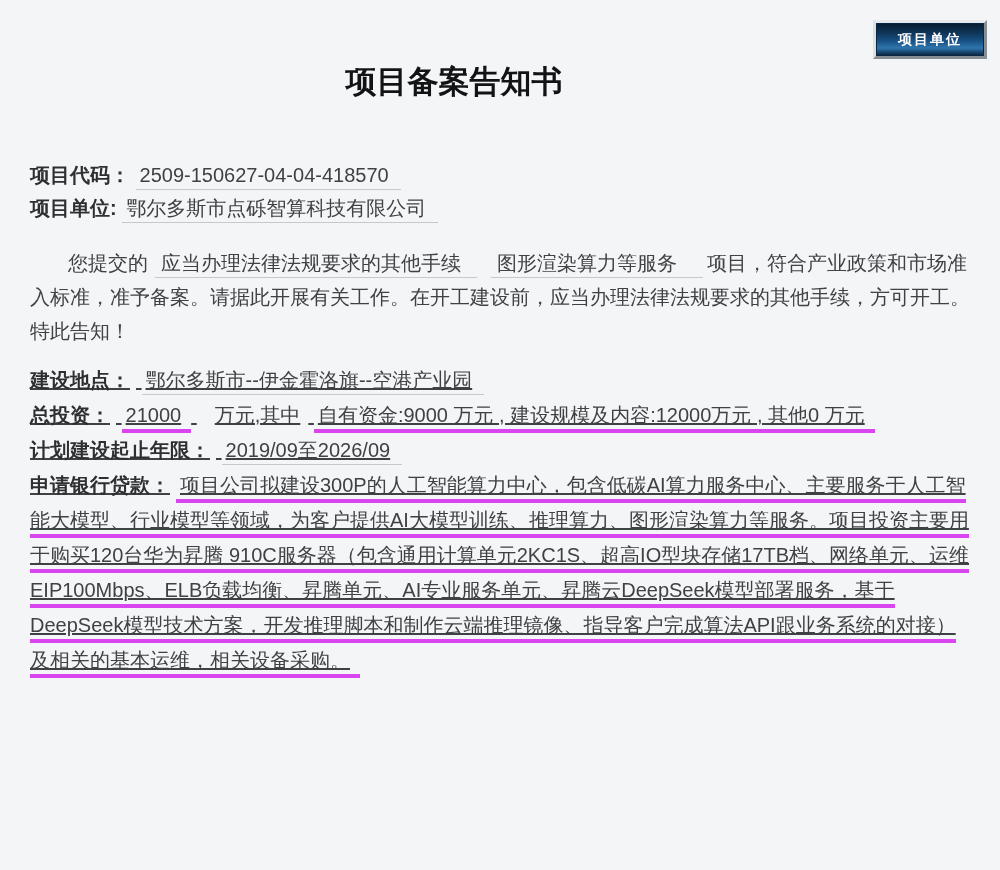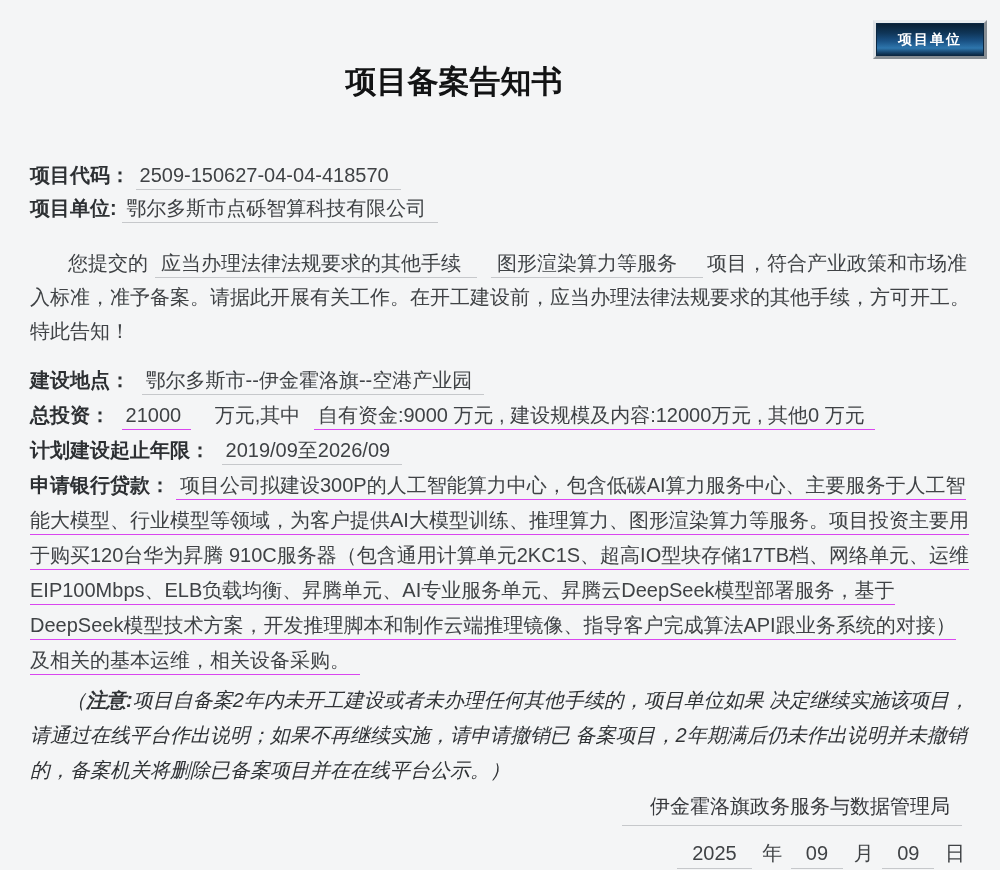--- a/index.html
+++ b/index.html
@@ -34,30 +34,30 @@
   .title{
     display:inline-block;margin:12px;
     font-size:31px;font-weight:bold;color:#121314;
   }
   
   .label{font-weight:bold;color:#2d3033;}
   .blank{
     border-bottom:1px solid #c6c8cb;
     padding:0 12px 3px 4px;
   }
-  .blank-sm{border-bottom:1px solid #d946ef;padding:0 10px 3px 4px;}
+  .blank-sm{border-bottom:4px solid #d946ef;padding:0 10px 3px 4px;}
   
   .fields{margin-top:44px;line-height:33px;}
   .fields .row{white-space:nowrap;}
   
   .intro{margin:21px 0 0;line-height:34px;text-indent:38px;}
   .intro .blank{margin:0 7px;padding:0 16px 3px 6px;}
   .intro .blank.cat{padding-right:26px;margin-right:4px;}
   
-  .details{margin-top:15px;line-height:35px;}
+  .details{margin-top:15px;line-height:35px;text-decoration:underline;}
   .details .gap{margin-right:6px;}
   .mid-text{margin:0 8px 0 18px;}
   
   .note{
     margin:5px 0 0;line-height:35px;
     font-style:italic;color:#303336;text-indent:36px;
   }
   .note .em{font-weight:bold;}
   
   .footer{margin-top:5px;text-align:right;}
@@ -109,29 +109,15 @@
     </div>
     <div>
       <span class="label gap">计划建设起止年限：</span>
       <span class="blank">2019/09至2026/09</span>
     </div>
     <div>
       <span class="label gap">申请银行贷款：</span><span class="blank-sm">项目公司拟建设300P的人工智能算力中心，包含低碳AI算力服务中心、主要服务于人工智能大模型、行业模型等领域，为客户提供AI大模型训练、推理算力、图形渲染算力等服务。项目投资主要用于购买120台华为昇腾 910C服务器（包含通用计算单元2KC1S、超高IO型块存储17TB档、网络单元、运维EIP100Mbps、ELB负载均衡、昇腾单元、AI专业服务单元、昇腾云DeepSeek模型部署服务，基于DeepSeek模型技术方案，开发推理脚本和制作云端推理镜像、指导客户完成算法API跟业务系统的对接）及相关的基本运维，相关设备采购。</span>
     </div>
   </div>
 
-  <p class="note"><span>（</span><span class="em">注意:</span><span>项目自备案2年内未开工建设或者未办理任何其他手续的，项目单位如果 决定继续实施该项目，请通过在线平台作出说明；如果不再继续实施，请申请撤销已 备案项目，2年期满后仍未作出说明并未撤销的，备案机关将删除已备案项目并在在线平台公示。）</span></p>
 
-  <div class="footer">
-    <div>
-      <span class="agency">伊金霍洛旗政务服务与数据管理局</span>
-    </div>
-    <div class="date-line">
-      <span class="date-num">2025</span>
-      <span class="date-unit">年</span>
-      <span class="date-num">09</span>
-      <span class="date-unit">月</span>
-      <span class="date-num">09</span>
-      <span class="date-unit">日</span>
-    </div>
-  </div>
 
 </div>
 
 </body></html>

